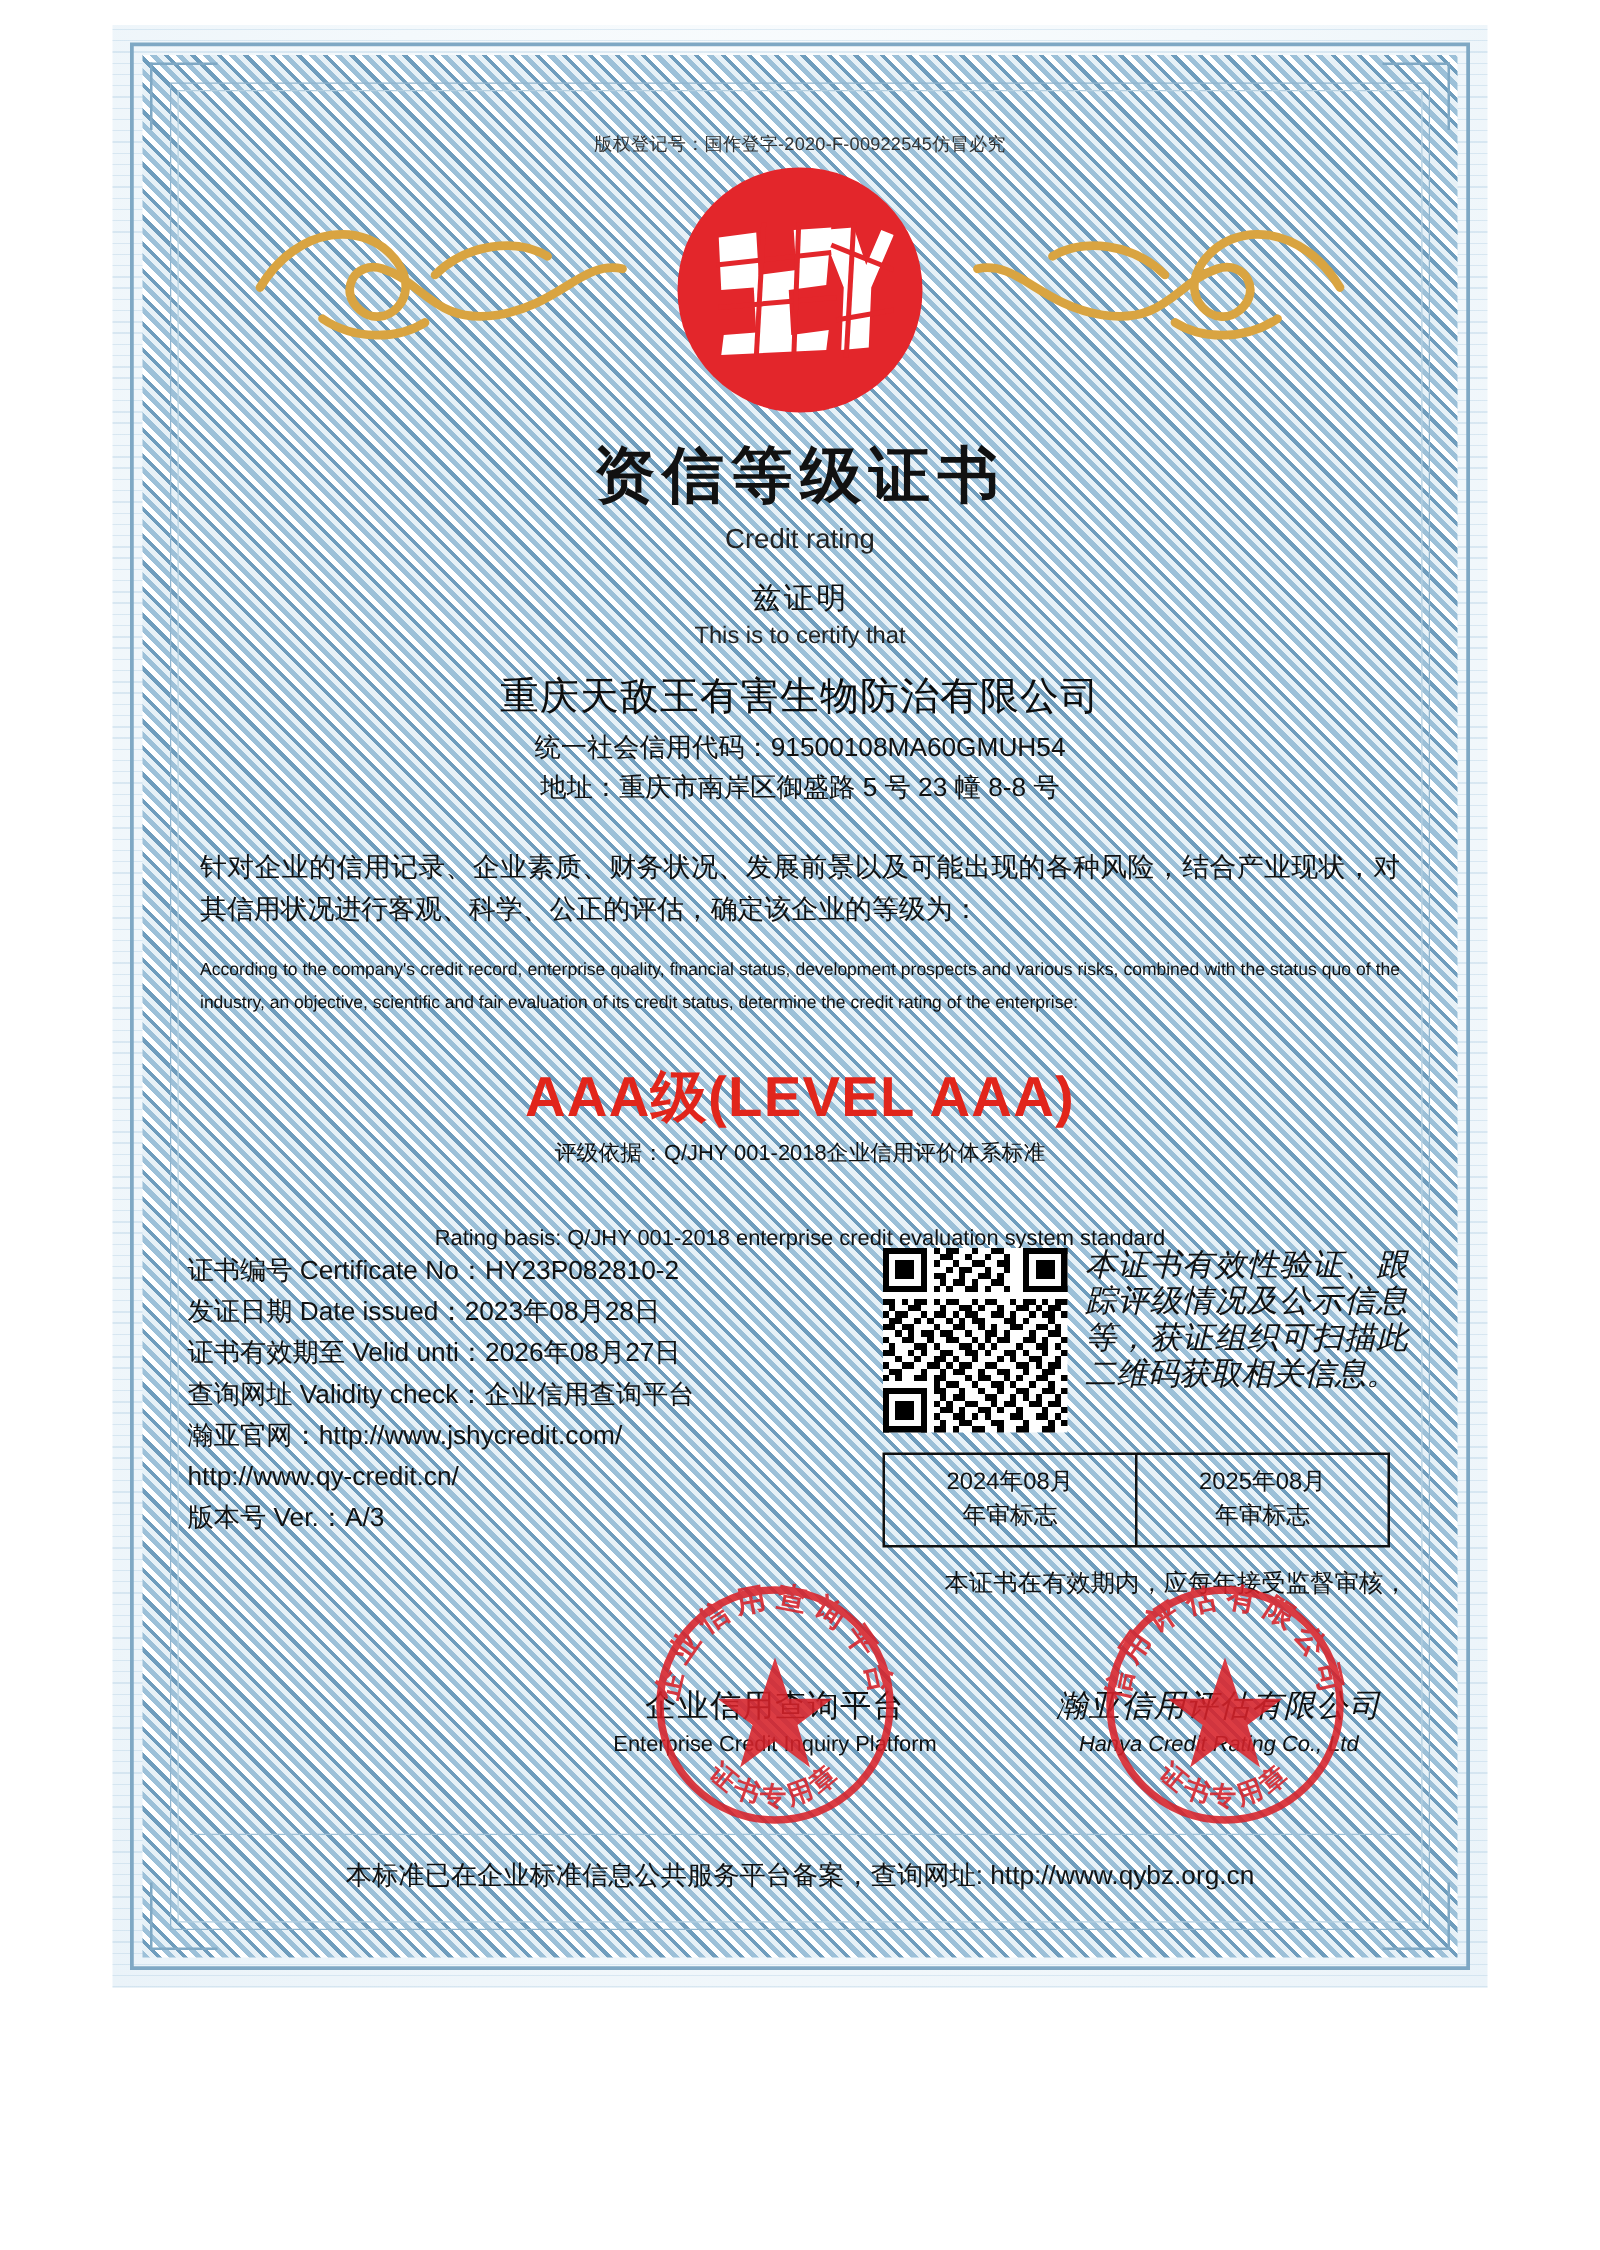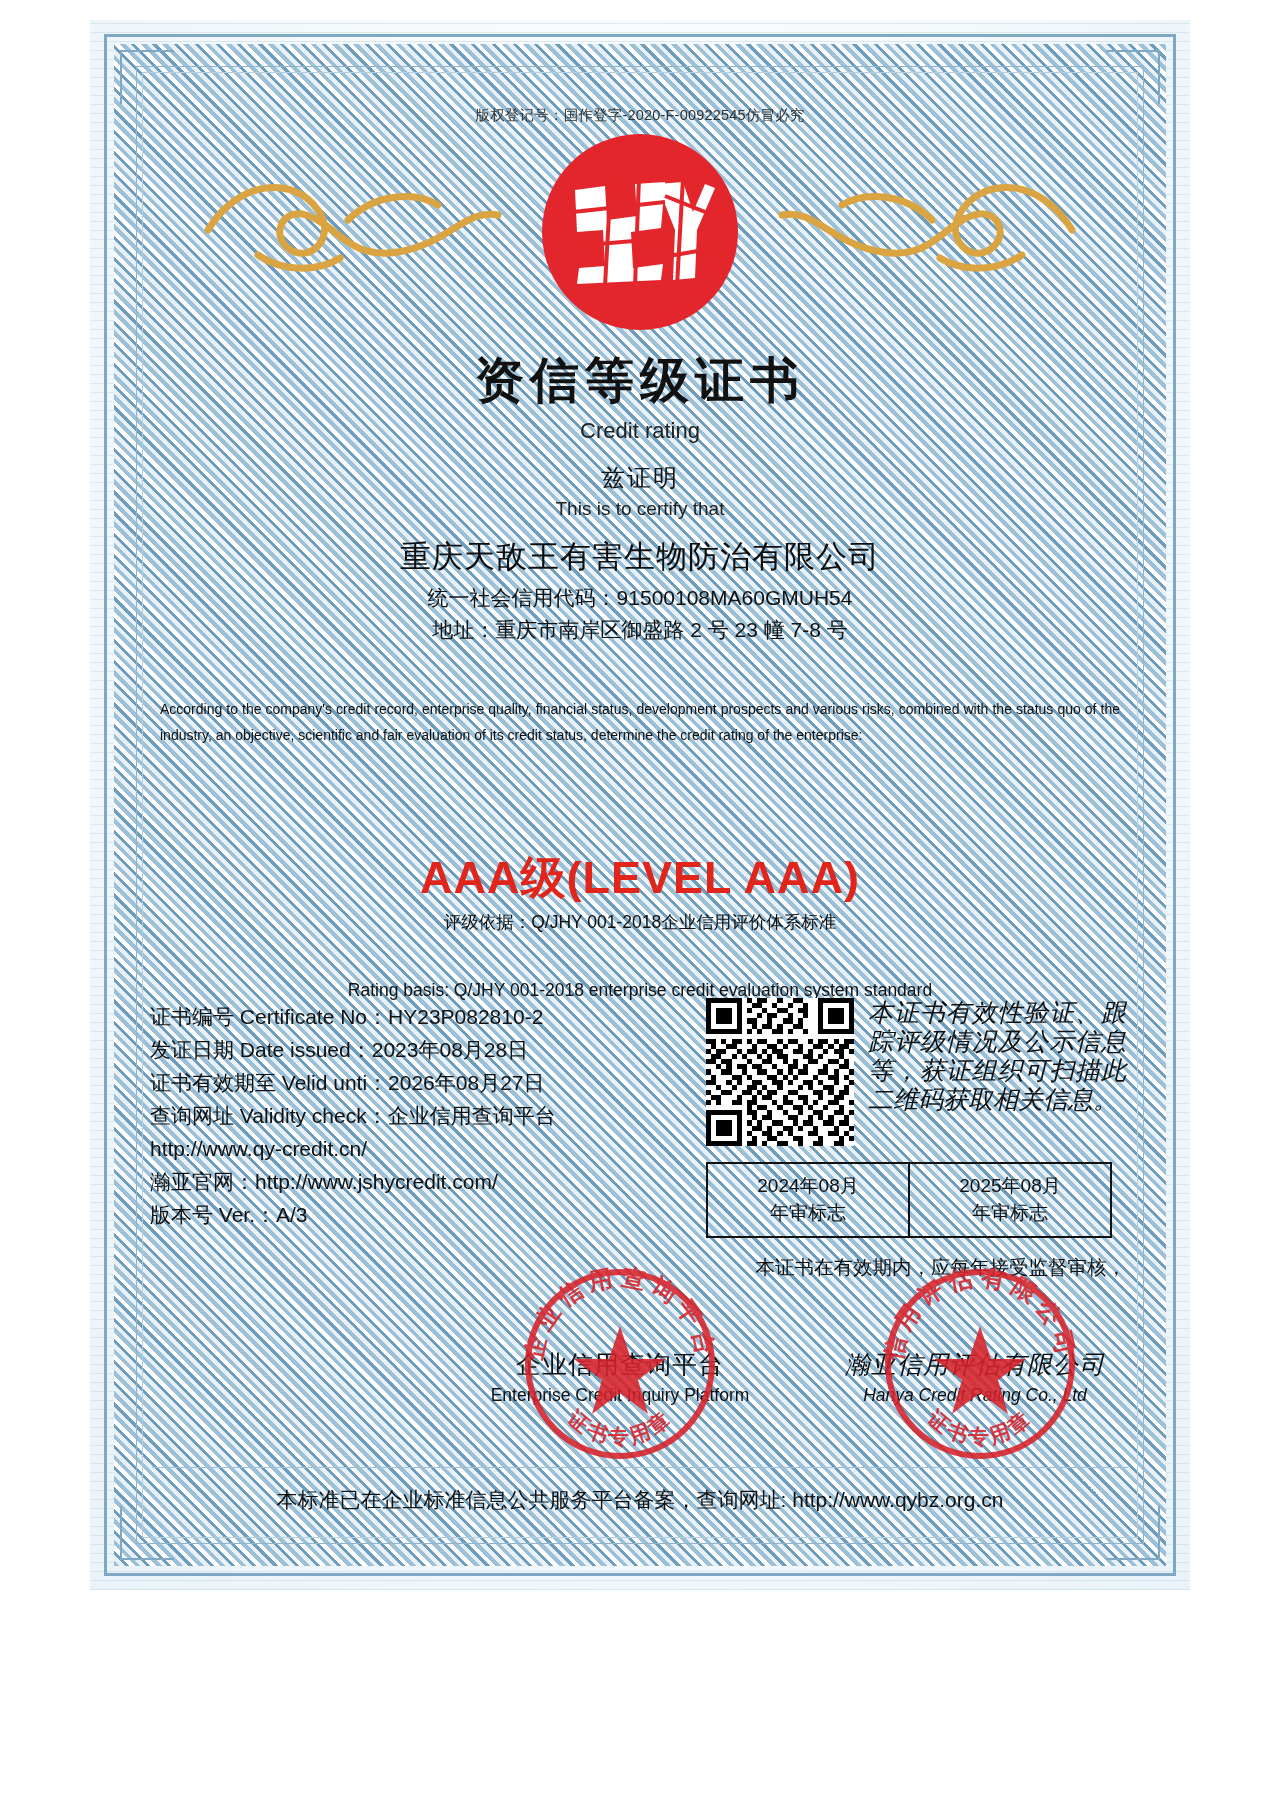--- a/index.html
+++ b/index.html
@@ -437,37 +437,38 @@
         </svg>
       </div>
     </div>
 
     <div class="title-cn">资信等级证书</div>
     <div class="title-en">Credit rating</div>
     <div class="certify-cn">兹证明</div>
     <div class="certify-en">This is to certify that</div>
     <div class="company-name">重庆天敌王有害生物防治有限公司</div>
     <div class="company-code">统一社会信用代码：91500108MA60GMUH54</div>
-    <div class="company-addr">地址：重庆市南岸区御盛路 2 号 23 幢 7-8 号</div>
+    <div class="company-addr">地址：重庆市南岸区御盛路 5 号 23 幢 8-8 号</div>
 
     <div class="para">
+      <div class="para-cn">针对企业的信用记录、企业素质、财务状况、发展前景以及可能出现的各种风险，结合产业现状，对其信用状况进行客观、科学、公正的评估，确定该企业的等级为：</div>
       <div class="para-en">According to the company's credit record, enterprise quality, financial status, development prospects and various risks, combined with the status quo of the industry, an objective, scientific and fair evaluation of its credit status, determine the credit rating of the enterprise:</div>
     </div>
 
     <div class="level">AAA级(LEVEL AAA)</div>
     <div class="basis-cn">评级依据：Q/JHY 001-2018企业信用评价体系标准</div>
     <div class="basis-en">Rating basis: Q/JHY 001-2018 enterprise credit evaluation system standard</div>
 
     <div class="details">
       <div class="row">证书编号 Certificate No：HY23P082810-2</div>
       <div class="row">发证日期 Date issued：2023年08月28日</div>
       <div class="row">证书有效期至 Velid unti：2026年08月27日</div>
       <div class="row">查询网址 Validity check：企业信用查询平台</div>
+      <div class="row">瀚亚官网：http://www.jshycredit.com/</div>
       <div class="row">http://www.qy-credit.cn/</div>
-      <div class="row">瀚亚官网：http://www.jshycredit.com/</div>
       <div class="row">版本号 Ver.：A/3</div>
     </div>
 
     <div class="qr-area">
       <div class="qr-top">
         <svg class="qr" viewBox="0 0 29 29" shape-rendering="crispEdges">
           <rect width="29" height="29" fill="#ffffff"></rect>
           <g fill="#000000">
             <rect x="0" y="0" width="7" height="1"></rect>
               <rect x="0" y="6" width="7" height="1"></rect>

